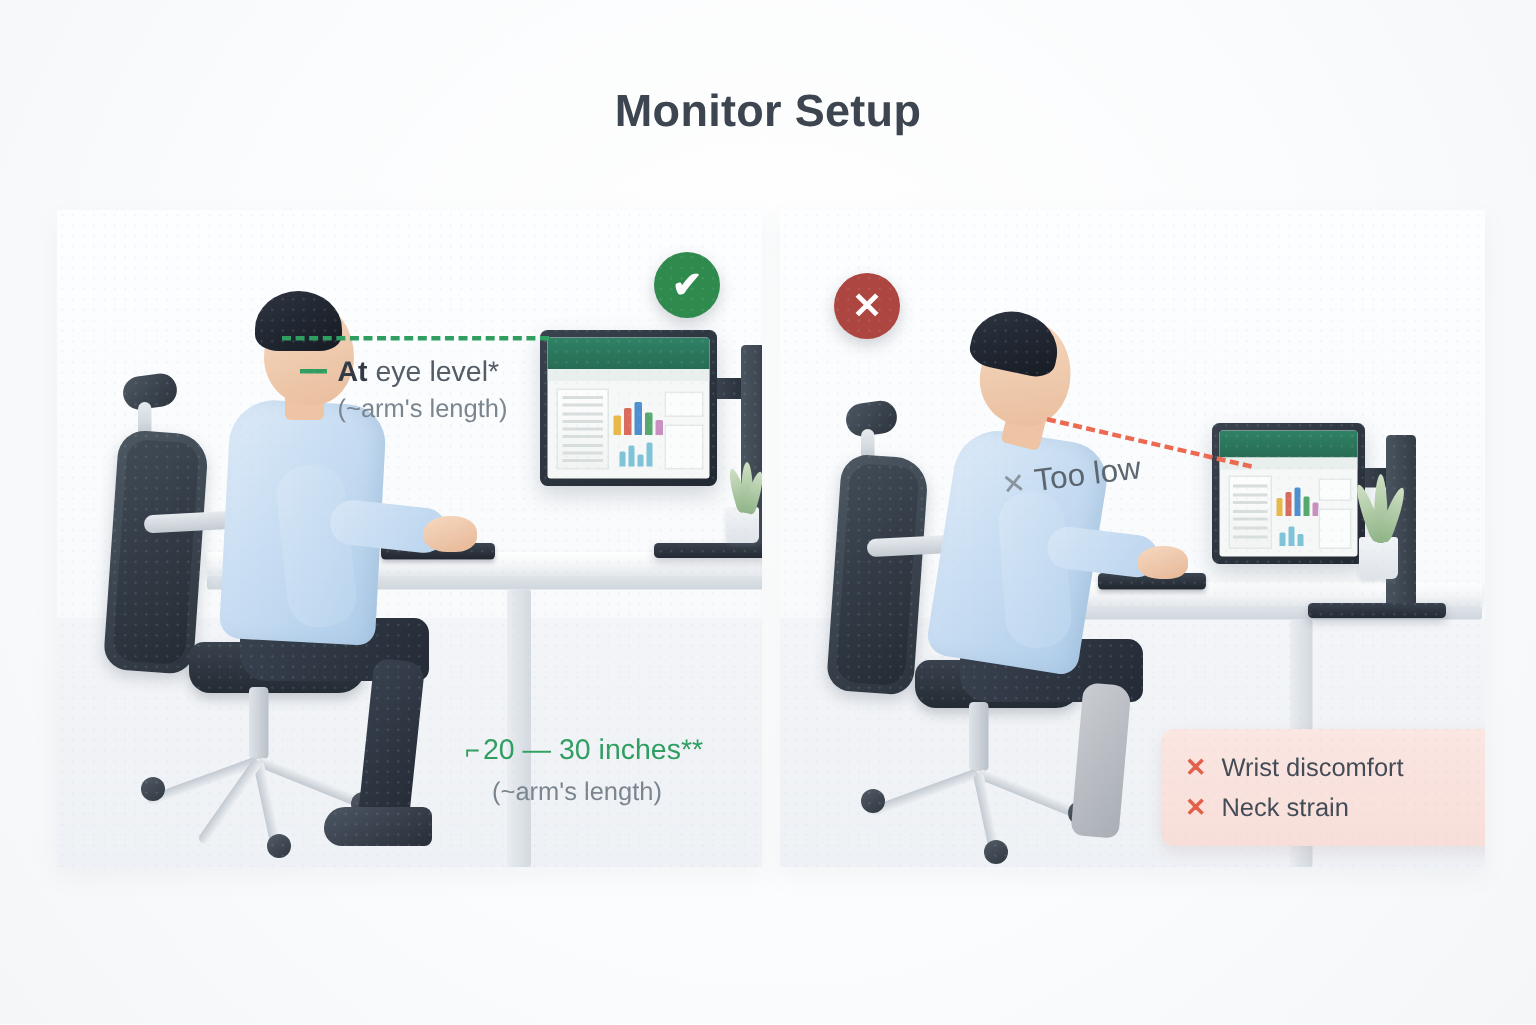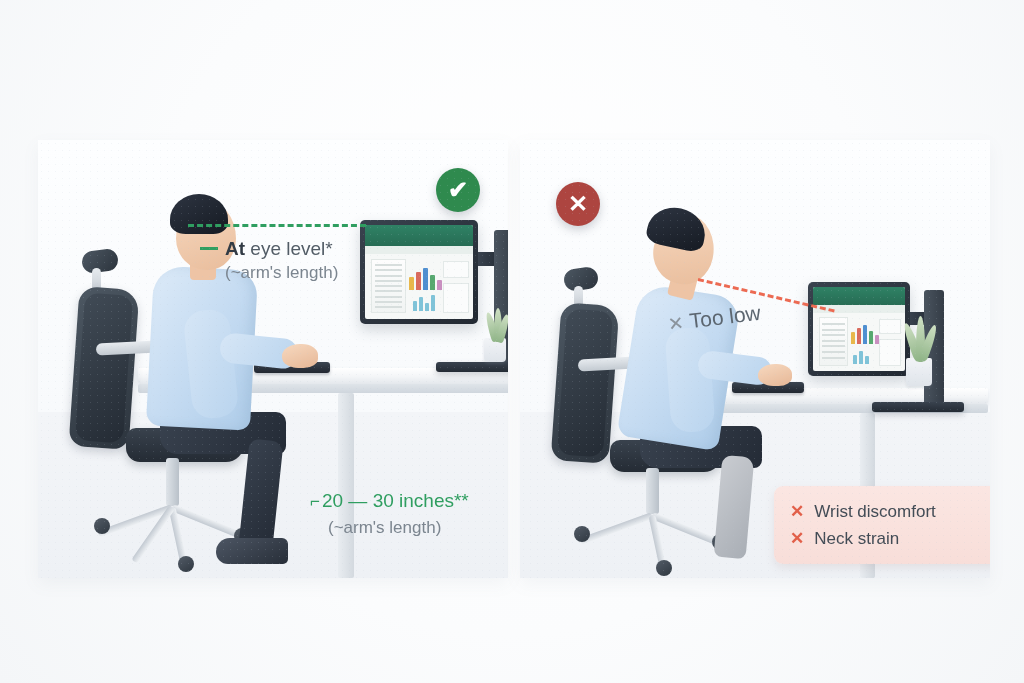--- a/index.html
+++ b/index.html
@@ -147,20 +147,21 @@
      box-shadow:0 4px 10px rgba(150,110,105,.13);}
   .warnrow{display:flex;align-items:center;gap:10px;font-size:17px;color:#434c56;
      padding:3px 0;}
   .warnrow .xi{color:#e2604a;font-size:17px;font-weight:bold;}
 </style>
 </head>
 <body>
 
 <div class="stage">
 
+  <div class="title">Monitor Setup</div>
 
   <div class="panel" id="panel-left">
     <div class="wall"></div>
     <div class="floor"></div>
 
     <div class="desk desk-top" style="left:100px;top:228px;width:372px;height:16px;"></div>
     <div class="desk desk-edge" style="left:100px;top:244px;width:372px;height:9px;"></div>
     <div class="desk desk-leg" style="left:300px;top:253px;width:16px;height:185px;"></div>
 
     <div class="mon-bezel" style="left:322px;top:80px;width:118px;height:104px;">

